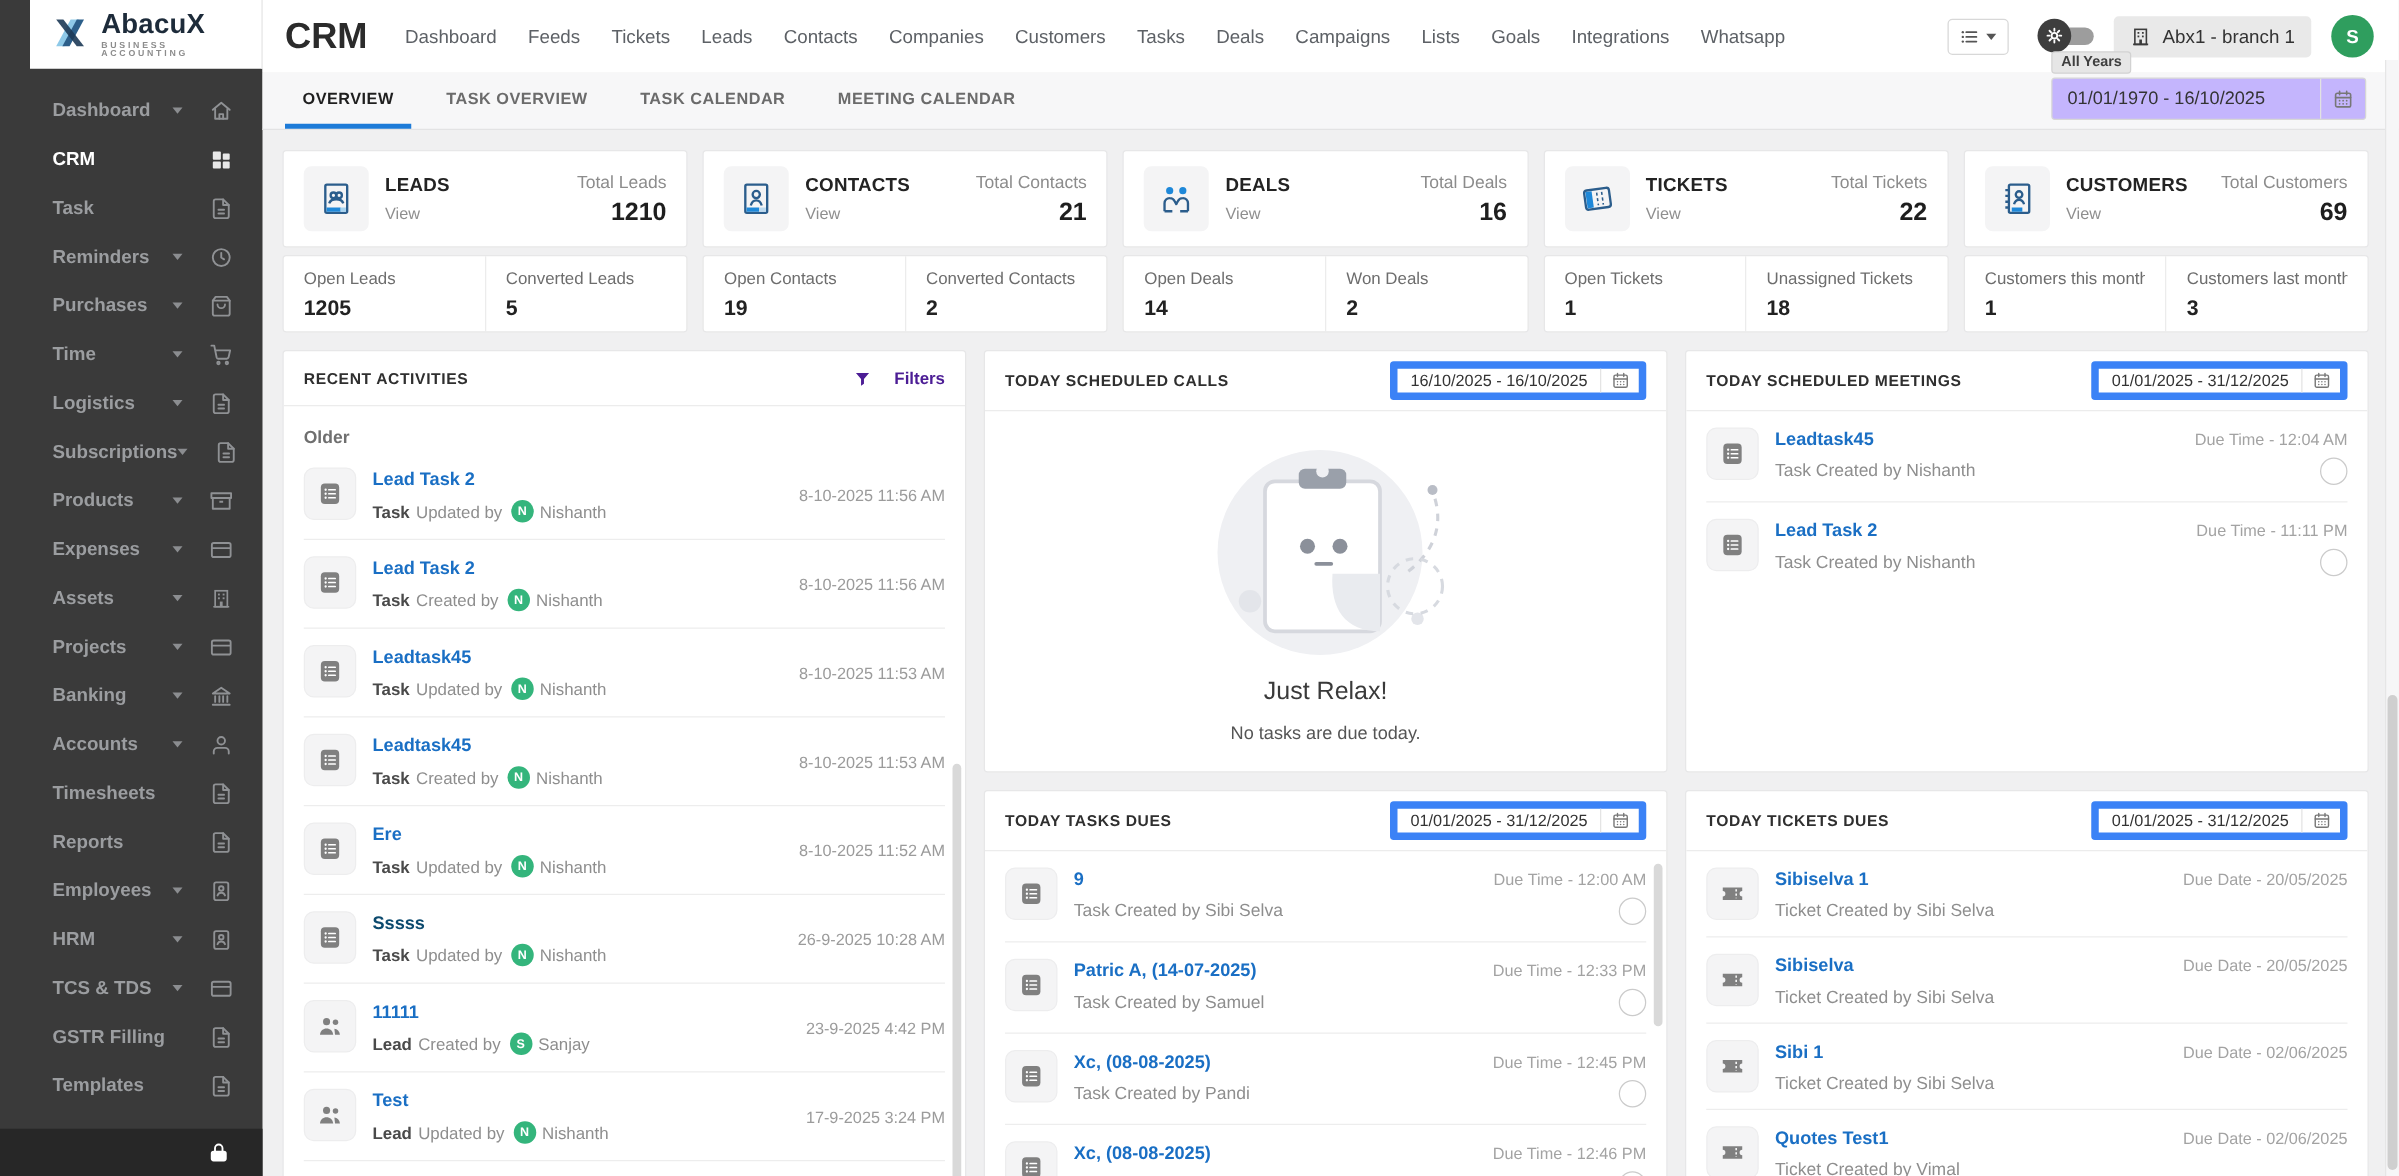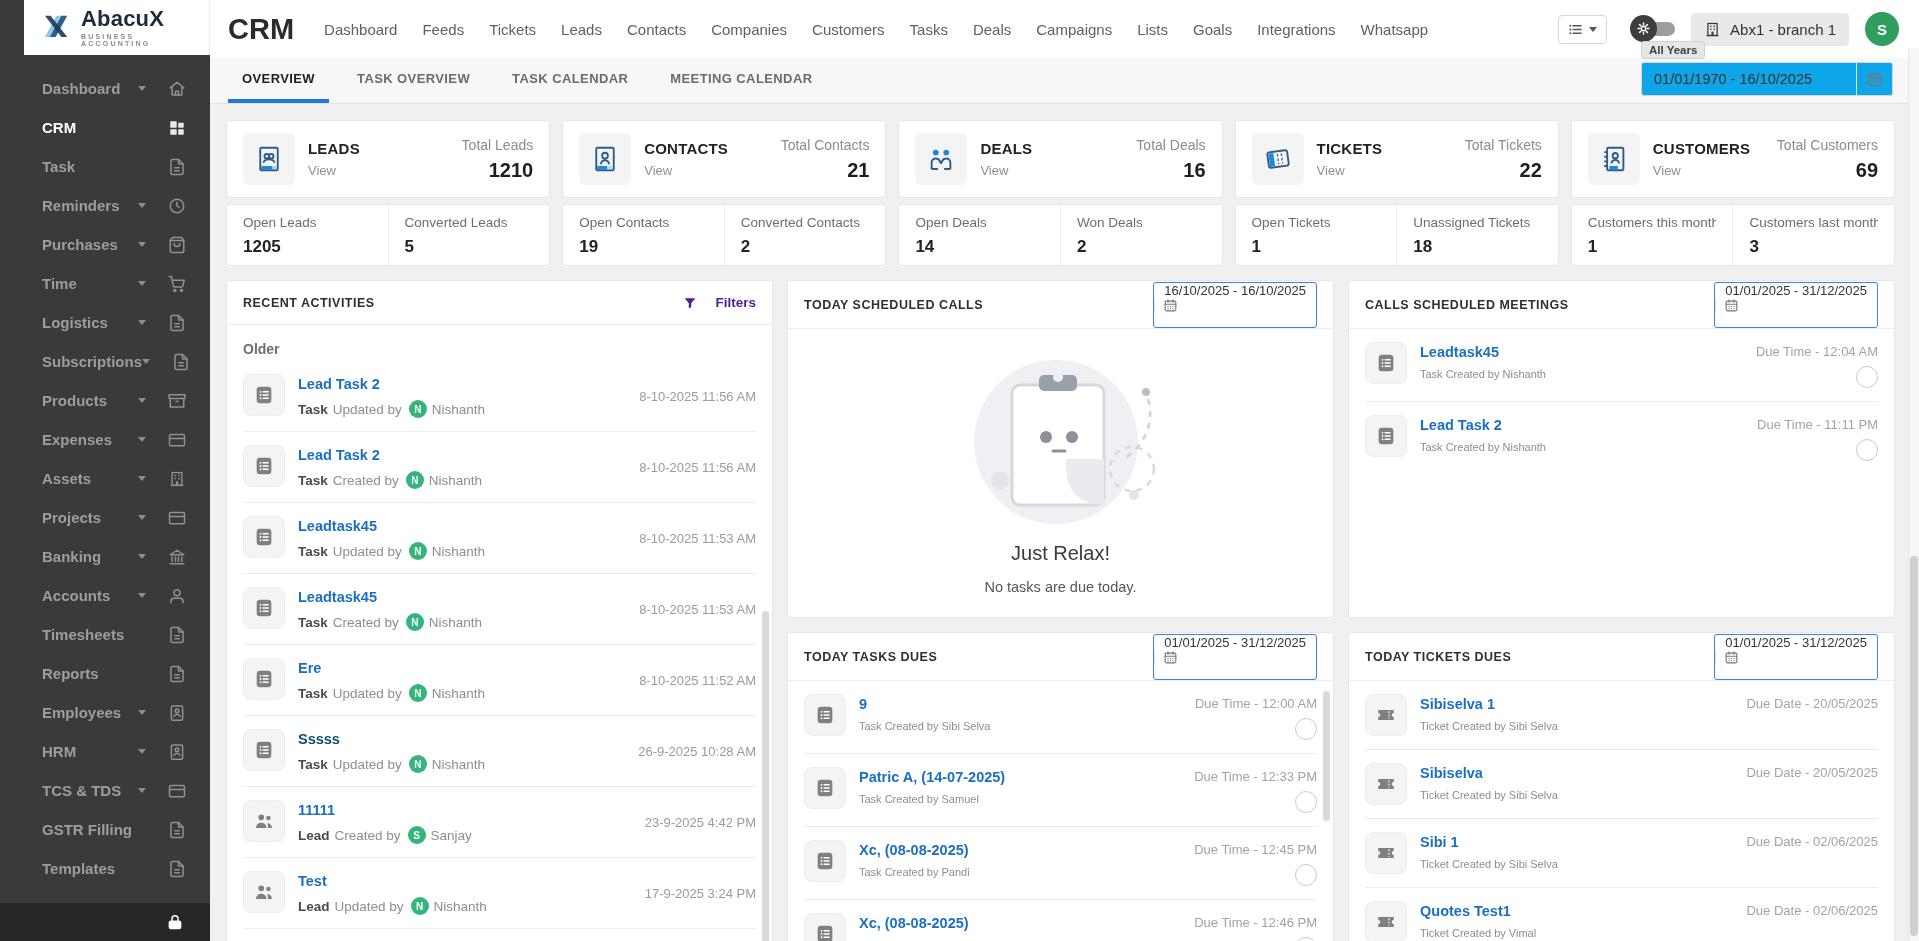--- a/index.html
+++ b/index.html
@@ -53,21 +53,21 @@
 
   .tabstrip { height:46px; background:#f7f7f8; border-bottom:1px solid #e3e3e4; display:flex;
     align-items:stretch; padding-left:18px; gap:14px; }
   .tab { display:flex; align-items:center; padding:0 14px; font-size:13px; letter-spacing:.4px;
     color:#6b6b6b; font-weight:600; cursor:pointer; border-bottom:4px solid transparent; }
   .tab.active { color:#1f1f1f; font-weight:700; border-bottom-color:#1d7bd8; }
 
   .date-global { position:absolute; top:40px; right:26px; z-index:5; }
   .all-years { display:inline-block; background:#e6e6e6; border:1px solid #d2d2d2; border-radius:3px;
     font-size:11.5px; font-weight:700; color:#3f3f3f; padding:2px 7px; margin-bottom:3px; }
-  .date-box { background:#0ea5e9; border:1px solid #d6d6d6; border-radius:3px; height:34px; display:flex;
+  .date-box { background:#c4b5fd; border:1px solid #d6d6d6; border-radius:3px; height:34px; display:flex;
     align-items:center; width:252px; cursor:pointer; }
   .date-box .dval { flex:1; font-size:14.5px; color:#333; padding:0 12px; }
   .date-box .dcal { width:36px; align-self:stretch; border-left:1px solid #e2e2e2; display:flex;
     align-items:center; justify-content:center; color:#777; }
   .date-box .dcal svg { width:17px; height:17px; }
 
   
   .content { height:837px; padding:16px 24px 0 16px; overflow:hidden; }
 
   .stats { display:flex; gap:12px; }
@@ -91,41 +91,41 @@
   .sub-value { font-size:17px; font-weight:700; color:#222; margin-top:7px; }
 
   .panel-grid { display:grid; grid-template-columns:1fr 1fr 1fr; grid-template-rows:338px 500px;
     gap:14px 14px; margin-top:14px; }
   .panel { background:#fff; border:1px solid #e7e7e8; border-radius:3px; overflow:hidden; position:relative; }
   .p-activities { grid-row:1 / 3; }
   .panel-head { height:48px; border-bottom:1px solid #ececec; display:flex; align-items:center;
     justify-content:space-between; padding:0 16px; }
   .p-activities .panel-head { height:44px; }
   .panel-title { font-size:12.5px; font-weight:700; color:#2f2f2f; letter-spacing:.5px; }
-  .mini-date { background:#fff; border:1px solid #3b82f6; border-radius:3px; height:46px; display:flex;
-    align-items:center; cursor:pointer;flex-direction:column; }
+  .mini-date { background:#fff; border:6px solid #3b82f6; border-radius:3px; height:31px; display:flex;
+    align-items:center; cursor:pointer; }
   .mini-date .dval { font-size:13px; color:#333; padding:0 10px; }
   .mini-date .dcal { width:31px; align-self:stretch; border-left:1px solid #e4e4e4; display:flex;
     align-items:center; justify-content:center; color:#777; }
   .mini-date .dcal svg { width:15px; height:15px; }
 
   .empty-wrap { display:flex; flex-direction:column; align-items:center; padding-top:18px; }
   .empty-title { font-size:20px; font-weight:400; color:#3a3a3a; margin-top:10px; }
   .empty-msg { font-size:14.5px; color:#555; margin-top:14px; }
 
   .dlist { }
   .ditem { display:flex; align-items:flex-start; padding:13px 0; margin:0 16px; gap:13px; }
   .ditem + .ditem { border-top:1px solid #ededed; }
   .ditem-ico { width:42px; height:42px; background:#f4f4f5; border:1px solid #ededee; border-radius:8px;
     display:flex; align-items:center; justify-content:center; color:#808080; flex-shrink:0; }
   .ditem-ico svg { width:22px; height:22px; }
   .ditem-main { flex:1; min-width:0; padding-top:1px; }
   .ditem-title { font-size:14.5px; font-weight:700; color:#1a6fc4; text-decoration:none; cursor:pointer; display:inline-block; }
   .ditem-title.plain { color:#0c4a6e; cursor:default; }
-  .ditem-sub { font-size:11px; color:#8e8e8e; margin-top:7px; }
+  .ditem-sub { font-size:14px; color:#8e8e8e; margin-top:7px; }
   .ditem-right { display:flex; flex-direction:column; align-items:flex-end; gap:7px; padding-top:2px; }
   .ditem-due { font-size:13px; color:#a3a3a3; }
   .ditem-check { width:22px; height:22px; border:1.5px solid #cbcbcb; border-radius:50%; cursor:pointer; background:#fff; }
 
   .group-label { font-size:14px; font-weight:600; color:#6f6f6f; padding:16px 16px 4px; }
   .aitem-meta { display:flex; align-items:center; gap:5px; margin-top:7px; font-size:13.5px; color:#8e8e8e; white-space:nowrap; }
   .aitem-meta b { color:#4a4a4a; font-weight:700; }
   .mini-avatar { width:18px; height:18px; border-radius:50%; background:#34b57c; color:#fff; font-size:10px;
     font-weight:700; display:inline-flex; align-items:center; justify-content:center; margin-left:2px; }
   .aitem-time { font-size:13px; color:#9b9b9b; align-self:center; white-space:nowrap; }
@@ -822,21 +822,21 @@
               <path d="M117 104 h12" stroke="#8b909a" stroke-width="3" stroke-linecap="round"></path>
               <path d="M168 158 C 140 158, 128 140, 130 112 L 168 112 Z" fill="#e9ebef"></path>
             </svg>
             <div class="empty-title">Just Relax!</div>
             <div class="empty-msg">No tasks are due today.</div>
           </div>
         </section>
 
         <section class="panel p-meetings">
           <div class="panel-head">
-            <span class="panel-title">CALLS SCHEDULED MEETINGS</span>
+            <span class="panel-title">TODAY SCHEDULED MEETINGS</span>
             <div class="mini-date">
               <span class="dval">01/01/2025 - 31/12/2025</span>
               <span class="dcal">
                   <svg>
                     <use href="#i-calendar"></use>
                   </svg>
                 </span>
             </div>
           </div>
           <div class="dlist">

